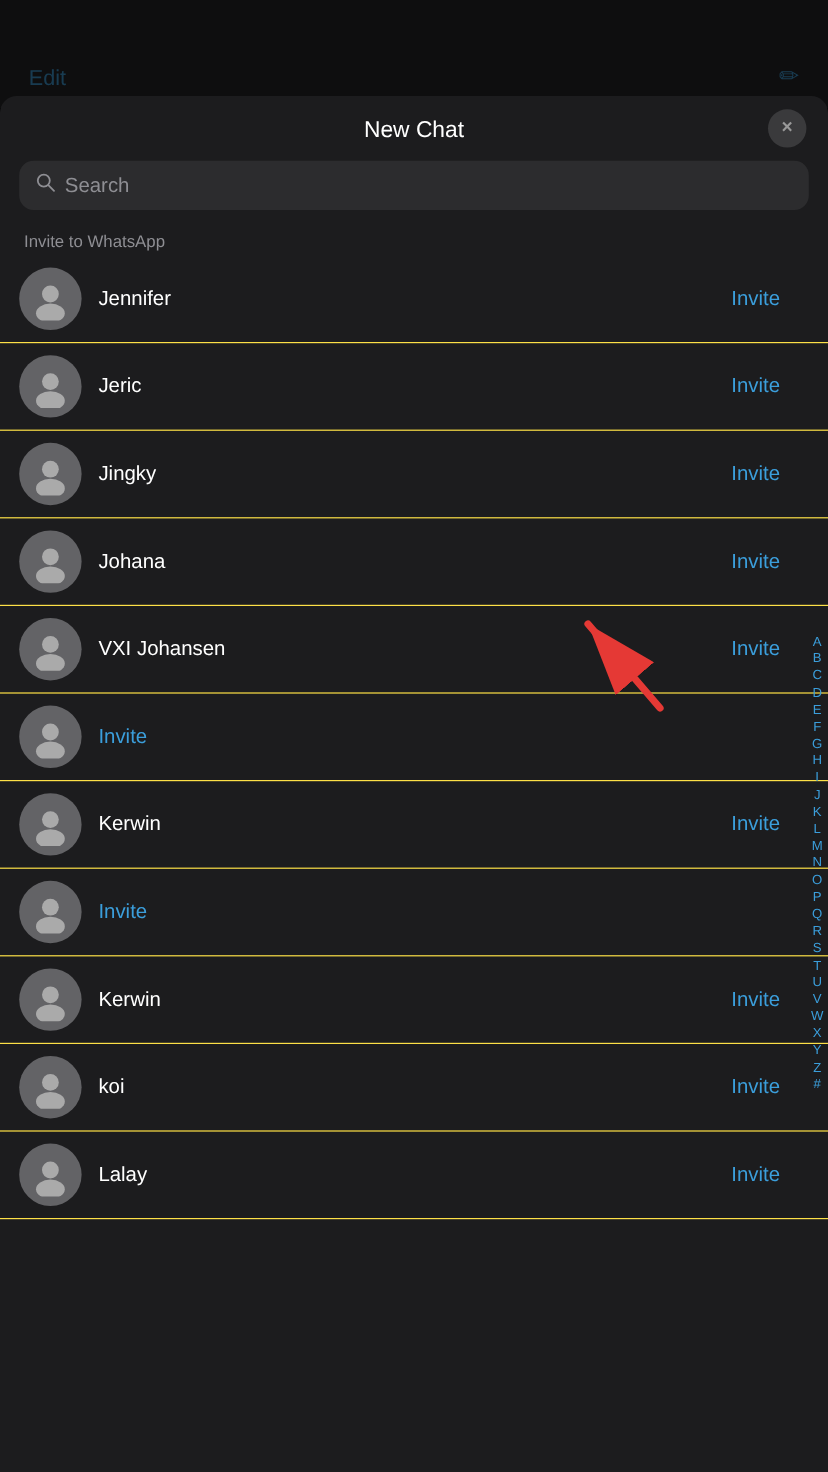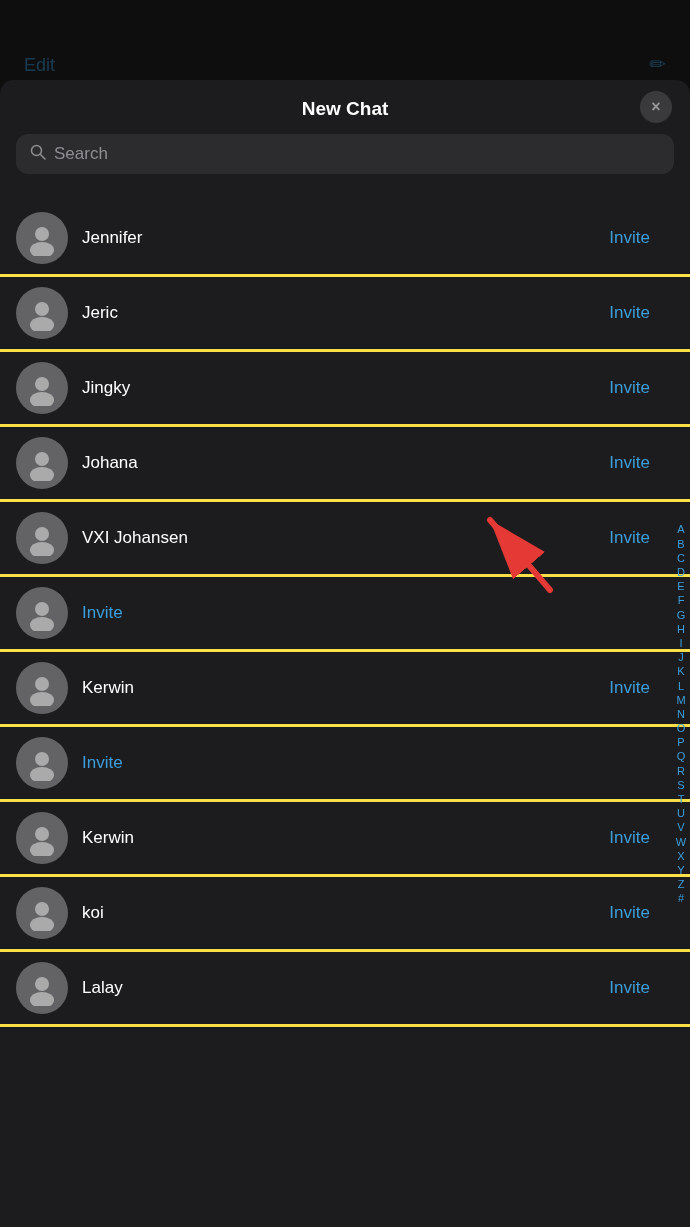--- a/index.html
+++ b/index.html
@@ -72,21 +72,21 @@
       align-items: center;
       justify-content: center;
       padding: 18px 20px 14px;
       position: relative;
       flex-shrink: 0;
     }
 
     .modal-title {
       color: #fff;
       font-size: 19px;
-      font-weight: 700;
+      font-weight: 400;
     }
 
     .close-btn {
       position: absolute;
       right: 18px;
       top: 50%;
       transform: translateY(-50%);
       width: 32px;
       height: 32px;
       border-radius: 50%;
@@ -96,21 +96,21 @@
       display: flex;
       align-items: center;
       justify-content: center;
       color: #999;
       font-size: 16px;
       font-weight: 600;
     }
 
     
     .search-bar {
-      margin: 0 16px 28px;
+      margin: 0 16px 12px;
       background: #2c2c2e;
       border-radius: 12px;
       display: flex;
       align-items: center;
       padding: 10px 14px;
       flex-shrink: 0;
     }
 
     .search-icon-wrap {
       color: #8e8e93;
@@ -146,21 +146,21 @@
       overflow-y: auto;
       position: relative;
     }
 
     .contact-list::-webkit-scrollbar { display: none; }
 
     .contact-item {
       display: flex;
       align-items: center;
       padding: 10px 20px 10px 16px;
-      border-bottom: 3px solid #fde047;
+      border-bottom: 1px solid #fde047;
       position: relative;
     }
 
     .avatar {
       width: 52px;
       height: 52px;
       border-radius: 50%;
       background: #636366;
       flex-shrink: 0;
       margin-right: 14px;
@@ -247,20 +247,21 @@
   <div class="search-bar">
     <span class="search-icon-wrap">
       <svg width="16" height="16" viewBox="0 0 16 16" fill="none">
         <circle cx="6.5" cy="6.5" r="5" stroke="#8e8e93" stroke-width="1.5"></circle>
         <line x1="10.5" y1="10.5" x2="15" y2="15" stroke="#8e8e93" stroke-width="1.5" stroke-linecap="round"></line>
       </svg>
     </span>
     <input class="search-input" type="text" placeholder="Search" style="">
   </div>
 
+  <div class="section-header">Invite to WhatsApp</div>
 
   <div class="contact-list" id="contact-list">
 
   <div class="contact-item">
     <div class="avatar">
       <svg viewBox="0 0 36 36" fill="none" xmlns="http://www.w3.org/2000/svg">
         <circle cx="18" cy="14" r="7" fill="#aaa"></circle>
         <ellipse cx="18" cy="30" rx="12" ry="8" fill="#aaa"></ellipse>
       </svg>
     </div>

